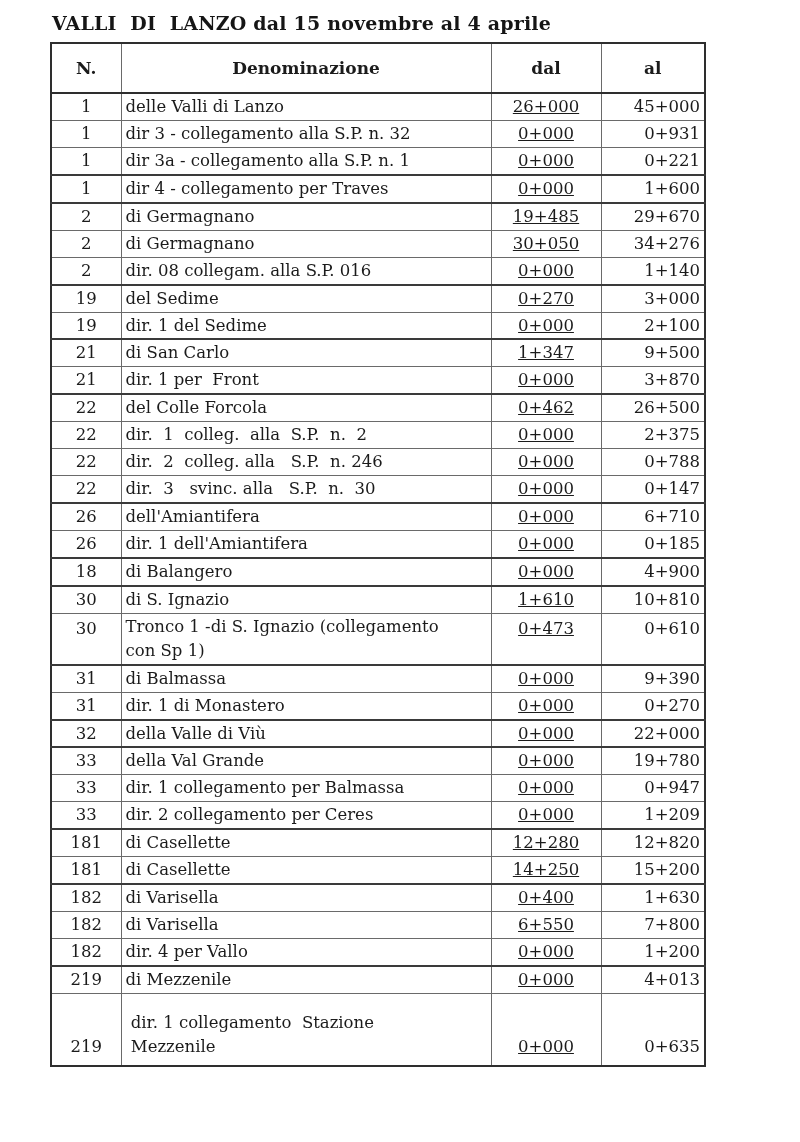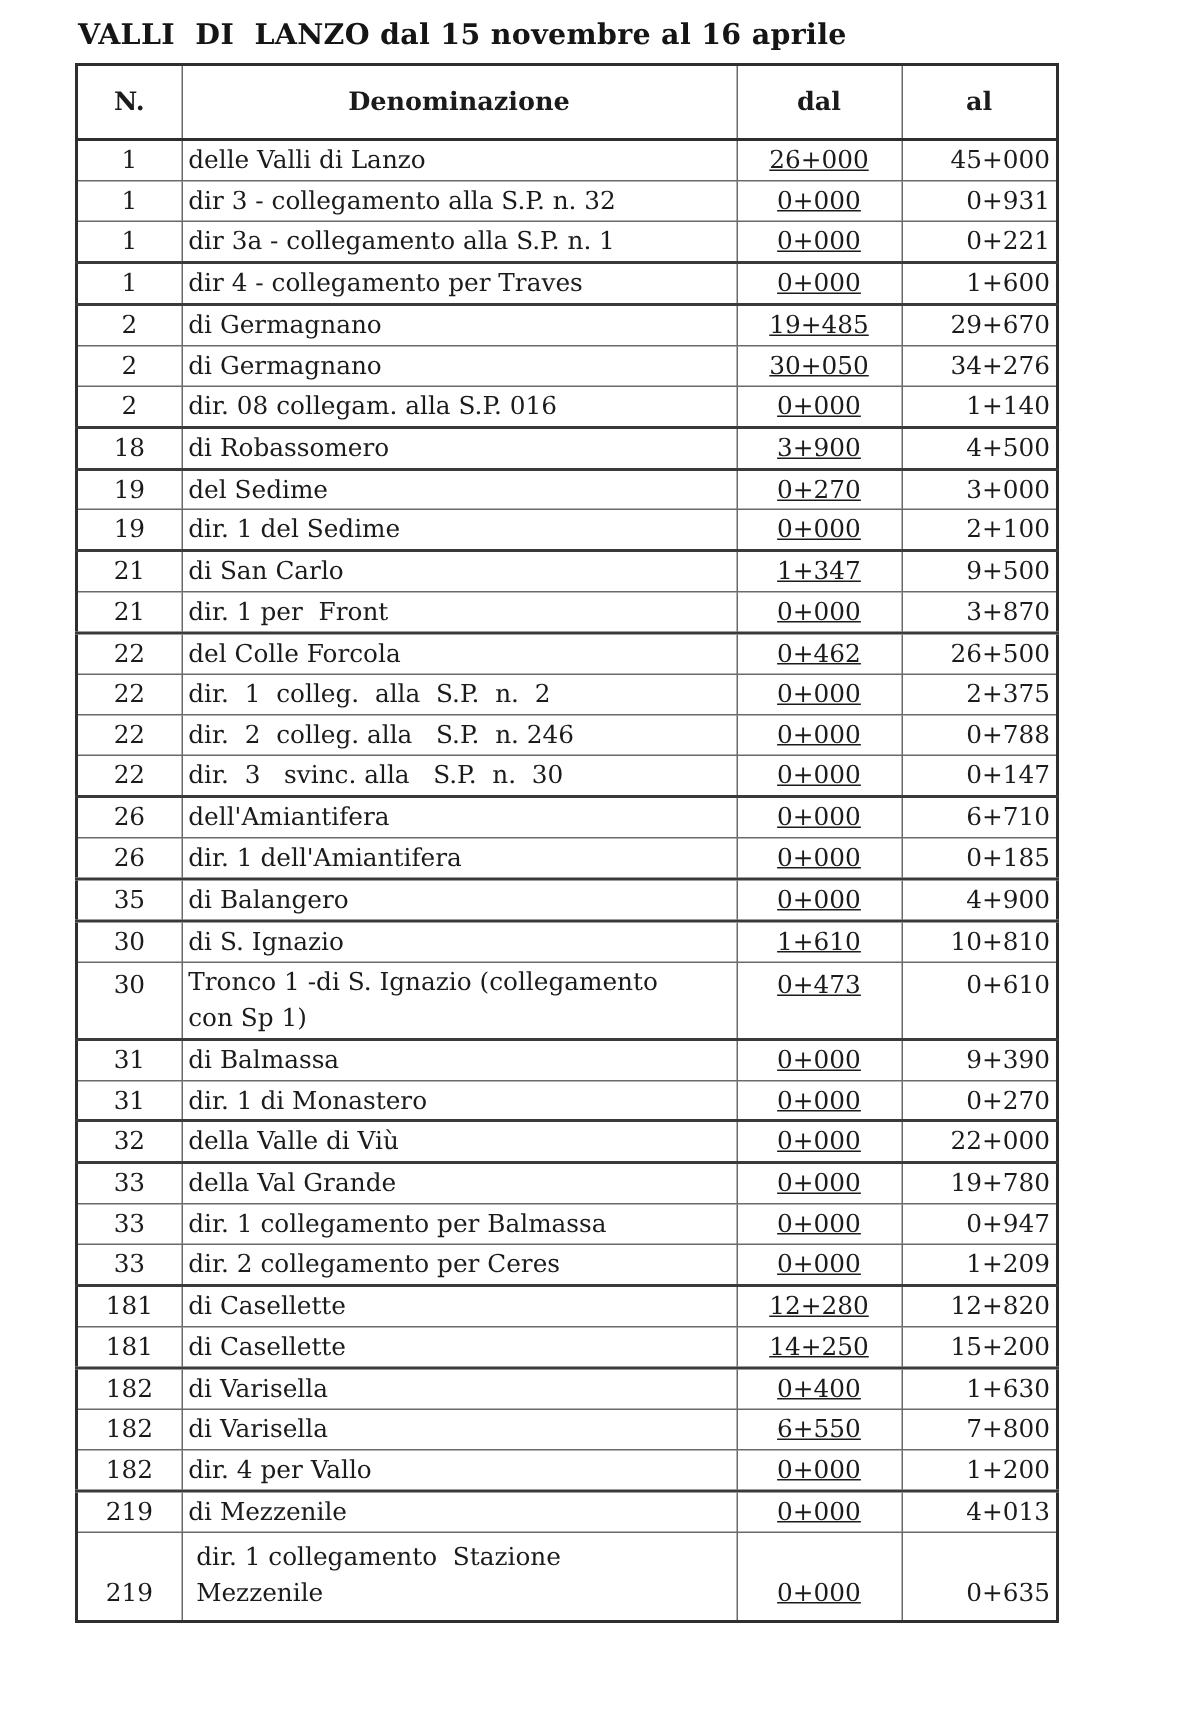--- a/index.html
+++ b/index.html
@@ -57,28 +57,28 @@
   tbody tr { height: 27px; }
   td.col-n   { text-align: center; }
   td.col-den { text-align: left; padding-left: 14px; white-space: pre-wrap; }
   td.col-dal { text-align: center; text-decoration: underline; }
   td.col-al  { text-align: right; }
   tr.group-start td { border-top: 2px solid #3a3a3a; }
   tr.valign-top td.col-n,
   tr.valign-top td.col-dal,
   tr.valign-top td.col-al { vertical-align: top; padding-top: 3px; }
   tr.valign-bottom td { vertical-align: bottom; padding-bottom: 3px; }
-  tr.tall-pad td { padding-top: 4px; padding-bottom: 6px; }
+  tr.tall-pad td { padding-top: 17px; padding-bottom: 6px; }
 </style>
 </head>
 <body>
 
 <div class="page">
 
-  <div class="title">VALLI  DI  LANZO dal 15 novembre al 16 aprile</div>
+  <div class="title">VALLI  DI  LANZO dal 15 novembre al 4 aprile</div>
 
   <table class="road-table">
     <colgroup>
       <col class="c-n">
       <col class="c-den">
       <col class="c-dal">
       <col class="c-al">
     </colgroup>
     <thead>
       <tr>
@@ -125,26 +125,20 @@
           <td class="col-dal">30+050</td>
           <td class="col-al">34+276</td>
         </tr>
         <tr>
           <td class="col-n">2</td>
           <td class="col-den">dir. 08 collegam. alla S.P. 016</td>
           <td class="col-dal">0+000</td>
           <td class="col-al">1+140</td>
         </tr>
         <tr class="group-start">
-          <td class="col-n">18</td>
-          <td class="col-den">di Robassomero</td>
-          <td class="col-dal">3+900</td>
-          <td class="col-al">4+500</td>
-        </tr>
-        <tr class="group-start">
           <td class="col-n">19</td>
           <td class="col-den">del Sedime</td>
           <td class="col-dal">0+270</td>
           <td class="col-al">3+000</td>
         </tr>
         <tr>
           <td class="col-n">19</td>
           <td class="col-den">dir. 1 del Sedime</td>
           <td class="col-dal">0+000</td>
           <td class="col-al">2+100</td>
@@ -191,21 +185,21 @@
           <td class="col-dal">0+000</td>
           <td class="col-al">6+710</td>
         </tr>
         <tr>
           <td class="col-n">26</td>
           <td class="col-den">dir. 1 dell'Amiantifera</td>
           <td class="col-dal">0+000</td>
           <td class="col-al">0+185</td>
         </tr>
         <tr class="group-start">
-          <td class="col-n">35</td>
+          <td class="col-n">18</td>
           <td class="col-den">di Balangero</td>
           <td class="col-dal">0+000</td>
           <td class="col-al">4+900</td>
         </tr>
         <tr class="group-start">
           <td class="col-n">30</td>
           <td class="col-den">di S. Ignazio</td>
           <td class="col-dal">1+610</td>
           <td class="col-al">10+810</td>
         </tr>

